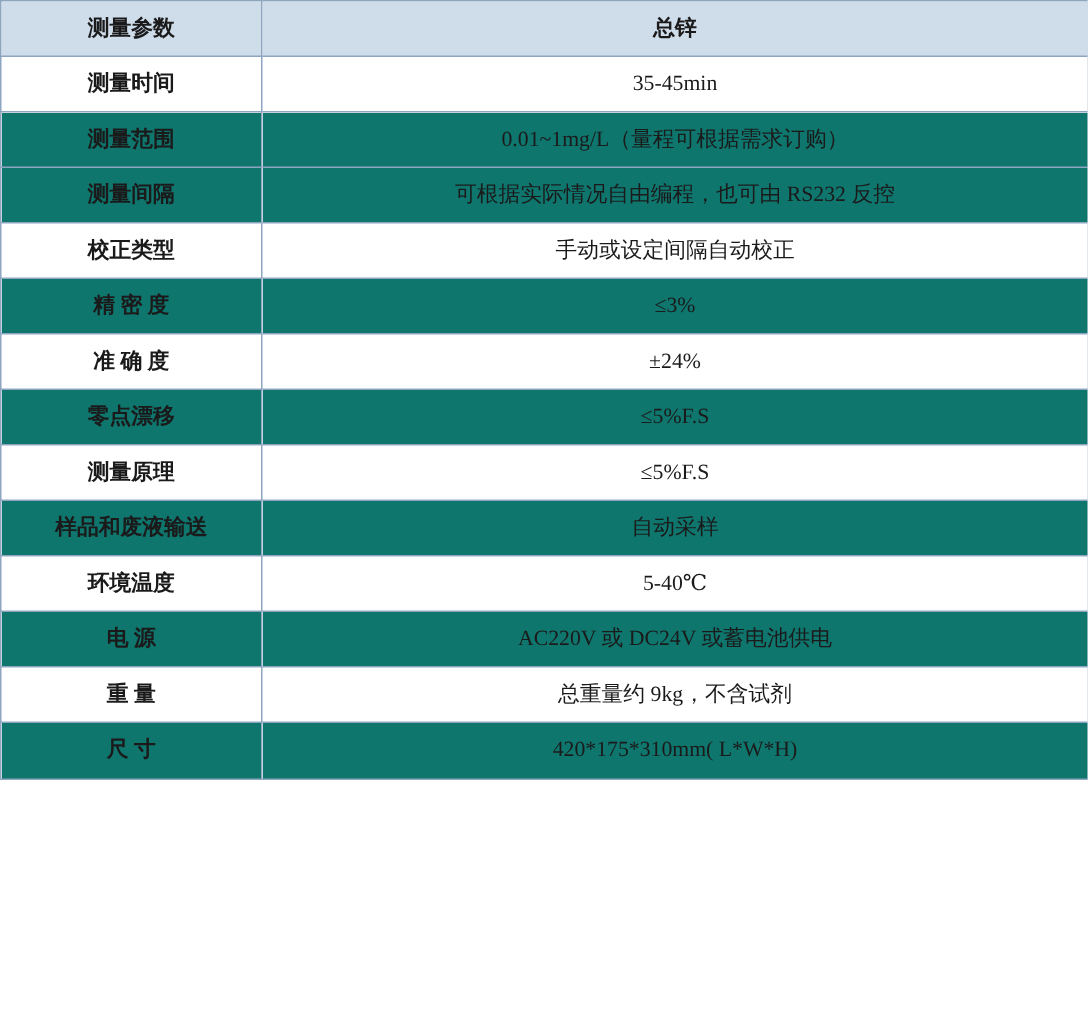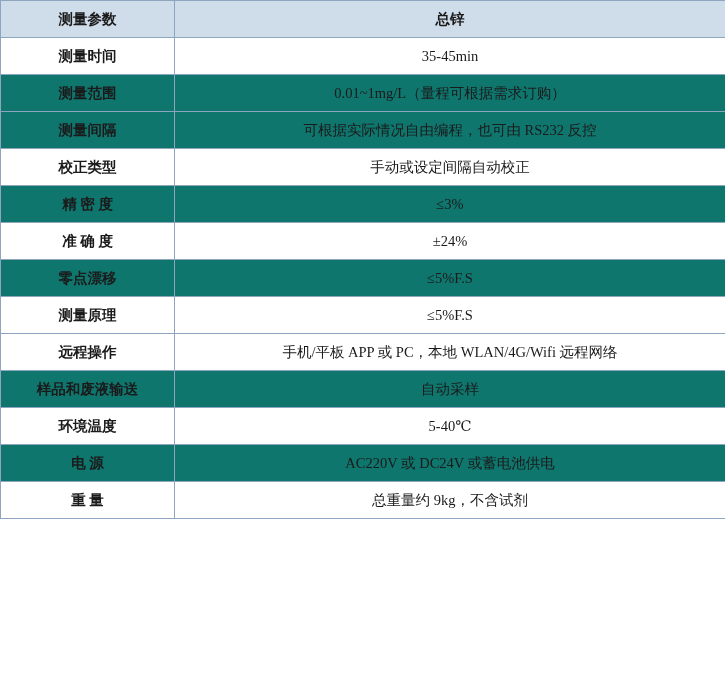--- a/index.html
+++ b/index.html
@@ -91,34 +91,34 @@
       <td class="value">±24%</td>
     </tr>
     <tr class="shaded">
       <td class="label">零点漂移</td>
       <td class="value">≤5%F.S</td>
     </tr>
     <tr class="plain">
       <td class="label">测量原理</td>
       <td class="value">≤5%F.S</td>
     </tr>
-    <tr class="plain">
-      <td class="label">远程操作</td>
-      <td class="value">手机/平板 APP 或 PC，本地 WLAN/4G/Wifi 远程网络</td>
-    </tr>
     <tr class="shaded">
       <td class="label">样品和废液输送</td>
       <td class="value">自动采样</td>
     </tr>
     <tr class="plain">
       <td class="label">环境温度</td>
       <td class="value">5-40℃</td>
     </tr>
     <tr class="shaded">
       <td class="label">电 源</td>
       <td class="value">AC220V 或 DC24V 或蓄电池供电</td>
     </tr>
     <tr class="plain">
       <td class="label">重 量</td>
       <td class="value">总重量约 9kg，不含试剂</td>
     </tr>
+    <tr class="shaded tall">
+      <td class="label">尺 寸</td>
+      <td class="value">420*175*310mm( L*W*H)</td>
+    </tr>
   </tbody>
 </table>
 
 </body></html>

